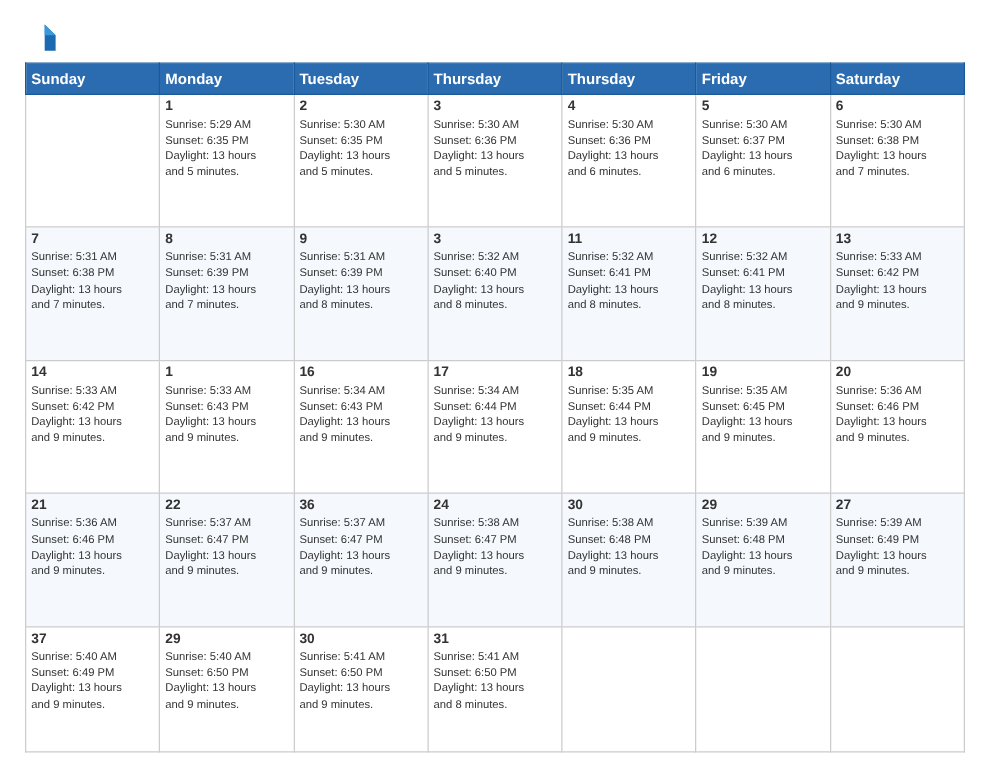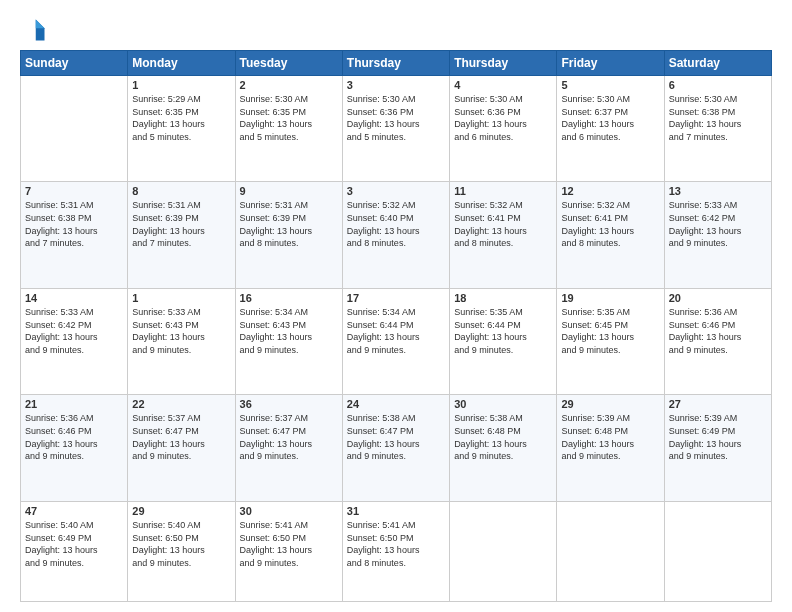--- a/index.html
+++ b/index.html
@@ -325,21 +325,21 @@
           <td>
             <span class="day-number">27</span>
             <div class="day-info" style="white-space: pre-line;">Sunrise: 5:39 AM
 Sunset: 6:49 PM
 Daylight: 13 hours
 and 9 minutes.</div>
           </td>
         </tr>
         <tr>
           <td>
-            <span class="day-number">47</span>
+            <span class="day-number">37</span>
             <div class="day-info" style="white-space: pre-line;">Sunrise: 5:40 AM
 Sunset: 6:49 PM
 Daylight: 13 hours
 and 9 minutes.</div>
           </td>
           <td>
             <span class="day-number">29</span>
             <div class="day-info" style="white-space: pre-line;">Sunrise: 5:40 AM
 Sunset: 6:50 PM
 Daylight: 13 hours

